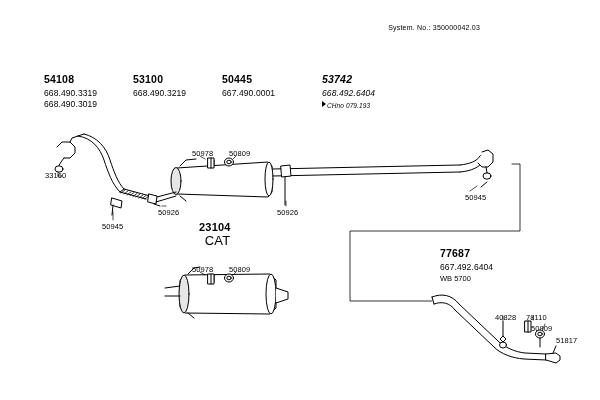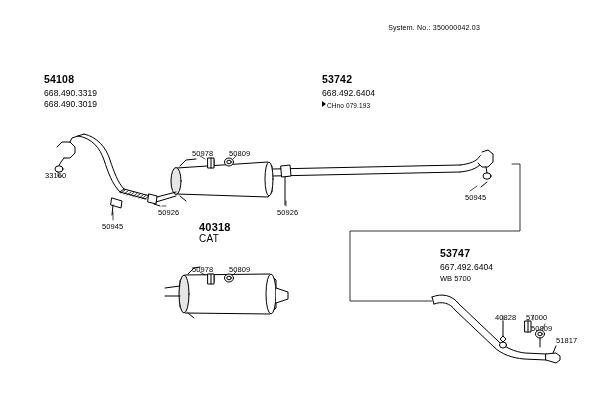--- a/index.html
+++ b/index.html
@@ -73,22 +73,22 @@
   .catlabel {
     position: absolute;
     white-space: nowrap;
   }
   .catlabel .n {
     font-size: 11px;
     font-weight: bold;
     letter-spacing: 0.2px;
   }
   .catlabel .c {
-    font-size: 10px;
-    text-align: left;
+    font-size: 13px;
+    text-align: right;
     letter-spacing: 0.3px;
   }
   svg.art {
     position: absolute;
     left: 0; top: 0;
     width: 600px;
     height: 400px;
   }
 </style>
 </head>
@@ -100,50 +100,58 @@
     <span>System. No.:</span>
     <span>350000042.03</span>
   </div>
 
   <div class="group" style="left:44px; top:57px;">
     <div class="gtitle">54108</div>
     <div class="gpart">668.490.3319</div>
     <div class="gpart">668.490.3019</div>
   </div>
 
-
-
-  <div class="group" style="left:322px; top:57px;">
+  <div class="group" style="left:133px; top:57px;">
+    <div class="gtitle">53100</div>
+    <div class="gpart">668.490.3219</div>
+  </div>
+
+  <div class="group" style="left:222px; top:57px;">
+    <div class="gtitle">50445</div>
+    <div class="gpart">667.490.0001</div>
+  </div>
+
+  <div class="group" style="left:322px; top:57px;font-style:italic;">
     <div class="gtitle">53742</div>
     <div class="gpart">668.492.6404</div>
     <div class="gnote"><span class="tri"></span><span>CHno 079.193</span></div>
   </div>
 
   <div class="group" style="left:440px; top:231px;">
-    <div class="gtitle">53747</div>
+    <div class="gtitle">77687</div>
     <div class="gpart">667.492.6404</div>
     <div class="gsub">WB 5700</div>
   </div>
 
   <div class="catlabel" style="left:199px; top:205px;">
-    <div class="n">40318</div>
+    <div class="n">23104</div>
     <div class="c">CAT</div>
   </div>
 
   <div class="callout" style="left:45px; top:155px;">33160</div>
   <div class="callout" style="left:102px; top:206px;">50945</div>
   <div class="callout" style="left:158px; top:192px;">50926</div>
   <div class="callout" style="left:192px; top:133px;">50978</div>
   <div class="callout" style="left:229px; top:133px;">50809</div>
   <div class="callout" style="left:277px; top:192px;">50926</div>
   <div class="callout" style="left:465px; top:177px;">50945</div>
   <div class="callout" style="left:192px; top:249px;">50978</div>
   <div class="callout" style="left:229px; top:249px;">50809</div>
   <div class="callout" style="left:495px; top:297px;">40828</div>
-  <div class="callout" style="left:526px; top:297px;">57000</div>
+  <div class="callout" style="left:526px; top:297px;">78110</div>
   <div class="callout" style="left:531px; top:308px;">50809</div>
   <div class="callout" style="left:556px; top:320px;">51817</div>
 
   <svg class="art" viewBox="0 0 600 400">
     <g fill="none" stroke="#000" stroke-width="1" stroke-linejoin="round" stroke-linecap="round">
 
       <g>
         <path d="M57,131 L62,126 L70,126 L75,131 L75,137 L70,142 L64,142" fill="#fff"></path>
         <path d="M64,142 L61,146 L58,151"></path>
         <ellipse cx="59" cy="153" rx="4" ry="3.2" fill="#fff"></ellipse>

